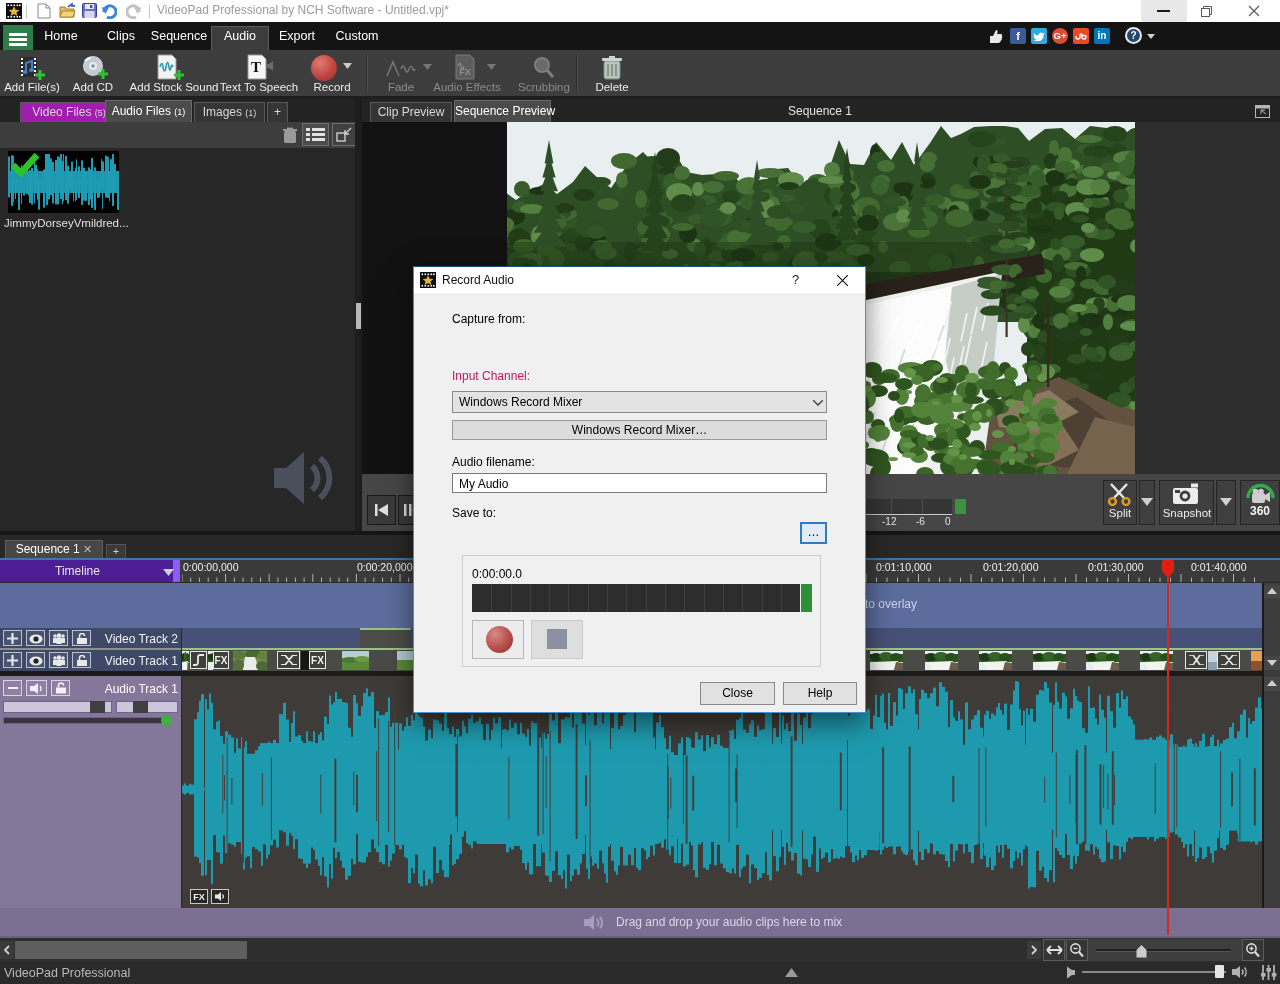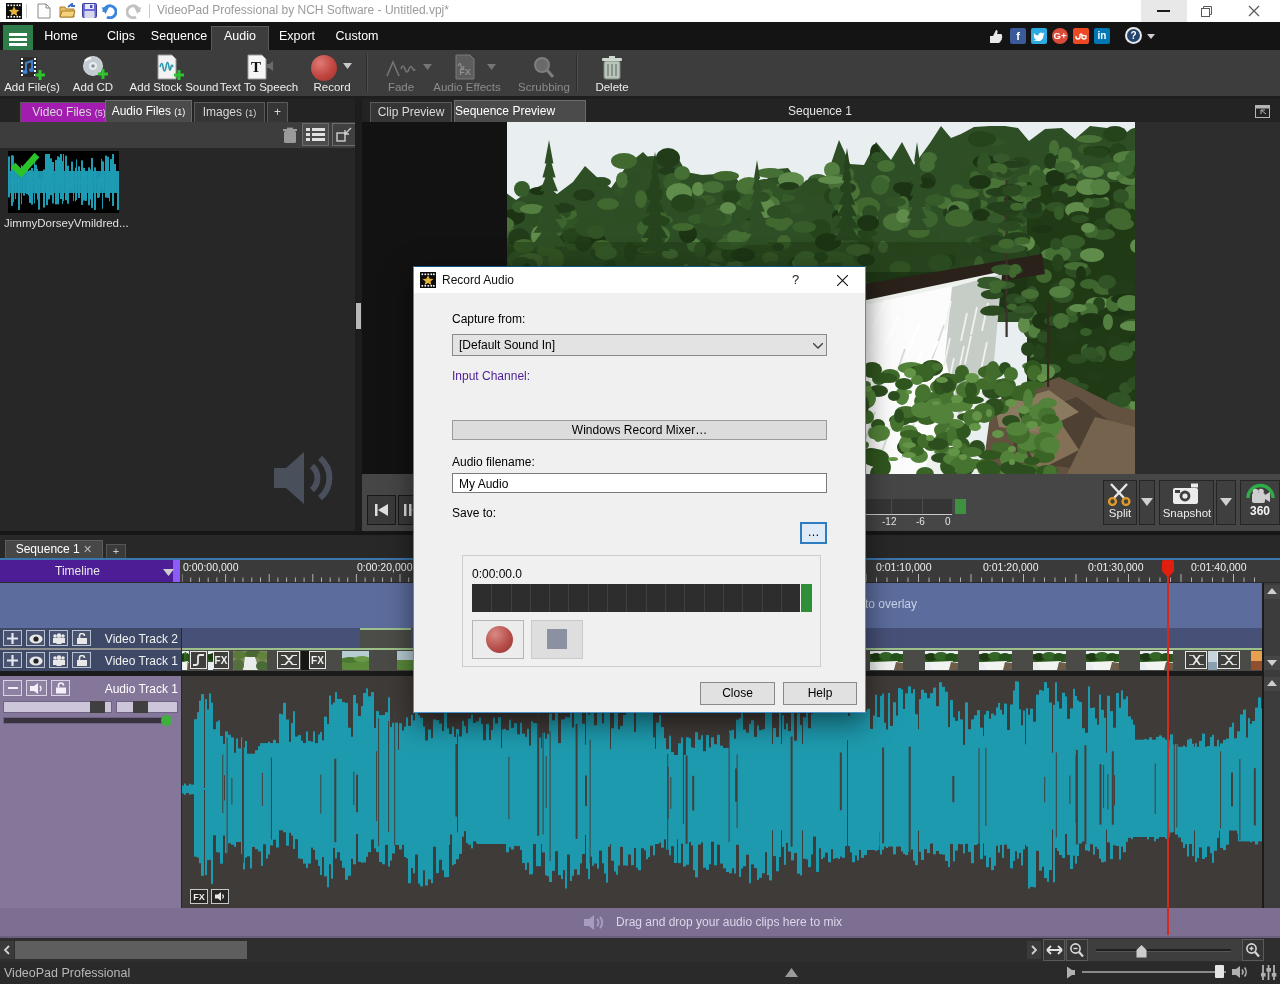--- a/index.html
+++ b/index.html
@@ -184,21 +184,21 @@
     </svg>
 <div class="a lbl" style="left:552px;top:31px;width:120px">Delete</div>
 </div>
 <div class="a" style="left:0;top:96px;width:1280px;height:3px;background:#1e1e1e"></div>
 <div class="a" style="left:0;top:99px;width:1280px;height:23px;background:#232323"></div>
 <div class="a" style="left:20px;top:102px;width:98px;height:20px;background:#a21caf;border:1px solid #5a5a5a;border-bottom:none;color:#d8d8d8;font-size:12px;text-align:center;line-height:18px;white-space:nowrap">Video Files <span style="font-size:9px">(5)</span></div>
 <div class="a" style="left:105px;top:100px;width:87px;height:22px;background:#4b4b4b;border:1px solid #6a6a6a;border-bottom:none;color:#fff;font-size:12px;text-align:center;line-height:21px;white-space:nowrap">Audio Files <span style="font-size:9px">(1)</span></div>
 <div class="a" style="left:194px;top:102px;width:71px;height:20px;background:#353535;border:1px solid #5a5a5a;border-bottom:none;color:#d8d8d8;font-size:12px;text-align:center;line-height:18px;white-space:nowrap">Images <span style="font-size:9px">(1)</span></div>
 <div class="a" style="left:267px;top:102px;width:21px;height:20px;background:#353535;border:1px solid #5a5a5a;border-bottom:none;color:#d8d8d8;font-size:12px;text-align:center;line-height:18px;white-space:nowrap">+<span style="font-size:9px"></span></div>
 <div class="a" style="left:370px;top:102px;width:82px;height:20px;background:#353535;border:1px solid #5a5a5a;border-bottom:none;color:#d8d8d8;font-size:12px;text-align:center;line-height:18px;white-space:nowrap">Clip Preview<span style="font-size:9px"></span></div>
-<div class="a" style="left:454px;top:100px;width:132px;height:22px;background:#4b4b4b;border:1px solid #6a6a6a;border-bottom:none;color:#fff;font-size:12px;line-height:21px;white-space:nowrap">Sequence Preview<span style="font-size:9px"></span></div>
+<div class="a" style="left:454px;top:100px;width:97px;height:22px;background:#4b4b4b;border:1px solid #6a6a6a;border-bottom:none;color:#fff;font-size:12px;text-align:center;line-height:21px;white-space:nowrap">Sequence Preview<span style="font-size:9px"></span></div>
 <div class="a" style="left:700px;top:104px;width:240px;text-align:center;font-size:12px;color:#e4e4e4">Sequence 1</div>
 <svg class="a" style="left:1255px;top:105px" width="15" height="13">
     <rect x="0.5" y="0.5" width="14" height="12" fill="none" stroke="#b5b5b5"></rect>
     <rect x="0.5" y="0.5" width="14" height="3" fill="#b5b5b5"></rect>
     <path d="M11,9 l-5,-4 m0,4 v-4 h4" stroke="#b5b5b5" fill="none"></path>
   </svg>
 <div class="a" style="left:0;top:122px;width:355px;height:413px;background:#272727">
 <div class="a" style="left:0;top:0;width:355px;height:26px;background:#3d3d3d"></div>
 <svg class="a" style="left:281px;top:4px" width="18" height="18">
       <rect x="3" y="5" width="12" height="12" rx="1.5" fill="#9a9a9a"></rect>
@@ -2205,27 +2205,27 @@
         <rect x="13" y="13" width="1.6" height="1.6"></rect>
       </g>
       <polygon points="8,3.2 9.6,6.7 13.4,7 10.5,9.4 11.4,13.1 8,11 4.6,13.1 5.5,9.4 2.6,7 6.4,6.7" fill="#e8b339"></polygon>
     </svg>
 <div class="a" style="left:28px;top:6px;font-size:12px;color:#111">Record Audio</div>
 <div class="a" style="left:378px;top:5px;font-size:13px;color:#222">?</div>
 <svg class="a" style="left:423px;top:8px" width="11" height="11">
       <path d="M0,0 L11,11 M11,0 L0,11" stroke="#111" stroke-width="1.1"></path>
     </svg>
 <div class="a" style="left:38px;top:45px;font-size:12px;color:#000">Capture from:</div>
-<div class="a" style="left:38px;top:67px;width:375px;height:22px;background:#e3e3e3;border:1px solid #8a8a8a">
-      <span class="a" style="left:6px;top:3px;font-size:12px;color:#000">[Default Sound In]</span>
+<div class="a" style="left:38px;top:102px;font-size:12px;color:#be185d">Input Channel:</div>
+<div class="a" style="left:38px;top:124px;width:375px;height:22px;background:#e3e3e3;border:1px solid #8a8a8a">
+      <span class="a" style="left:6px;top:3px;font-size:12px;color:#000">Windows Record Mixer</span>
       <svg class="a" style="left:360px;top:8px" width="10" height="6">
         <polyline points="0,0 5,5 10,0" fill="none" stroke="#444" stroke-width="1.4"></polyline>
       </svg>
     </div>
-<div class="a" style="left:38px;top:102px;font-size:12px;color:#4c1d95">Input Channel:</div>
 <div class="a" style="left:38px;top:153px;width:375px;height:20px;background:#dcdcdc;border:1px solid #9a9a9a;font-size:12px;color:#000;text-align:center;line-height:19px">Windows Record Mixer…</div>
 <div class="a" style="left:38px;top:188px;font-size:12px;color:#000">Audio filename:</div>
 <div class="a" style="left:38px;top:206px;width:375px;height:20px;background:#fff;border:1px solid #7a7a7a">
       <span class="a" style="left:6px;top:2.5px;font-size:12px;color:#000">My Audio</span>
     </div>
 <div class="a" style="left:38px;top:239px;font-size:12px;color:#000">Save to:</div>
 <div class="a" style="left:386px;top:255px;width:27px;height:22px;background:#dfecf7;border:2px solid #2e7cc1;font-size:12px;color:#000;text-align:center;line-height:17px">…</div>
 <div class="a" style="left:48px;top:288px;width:359px;height:112px;border:1px solid #cdcdcd"></div>
 <div class="a" style="left:58px;top:300px;font-size:12px;color:#000">0:00:00.0</div>
 <div class="a" style="left:58px;top:317px;width:328px;height:28px;background:#2d2d2d">

